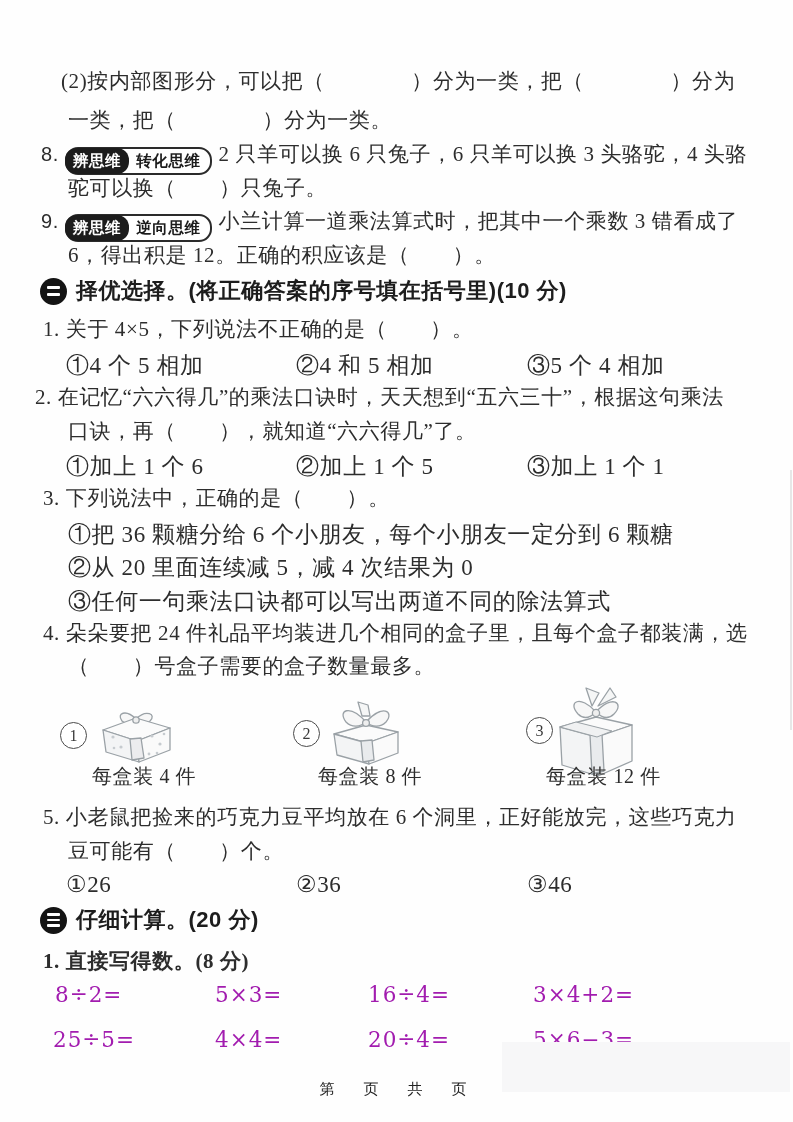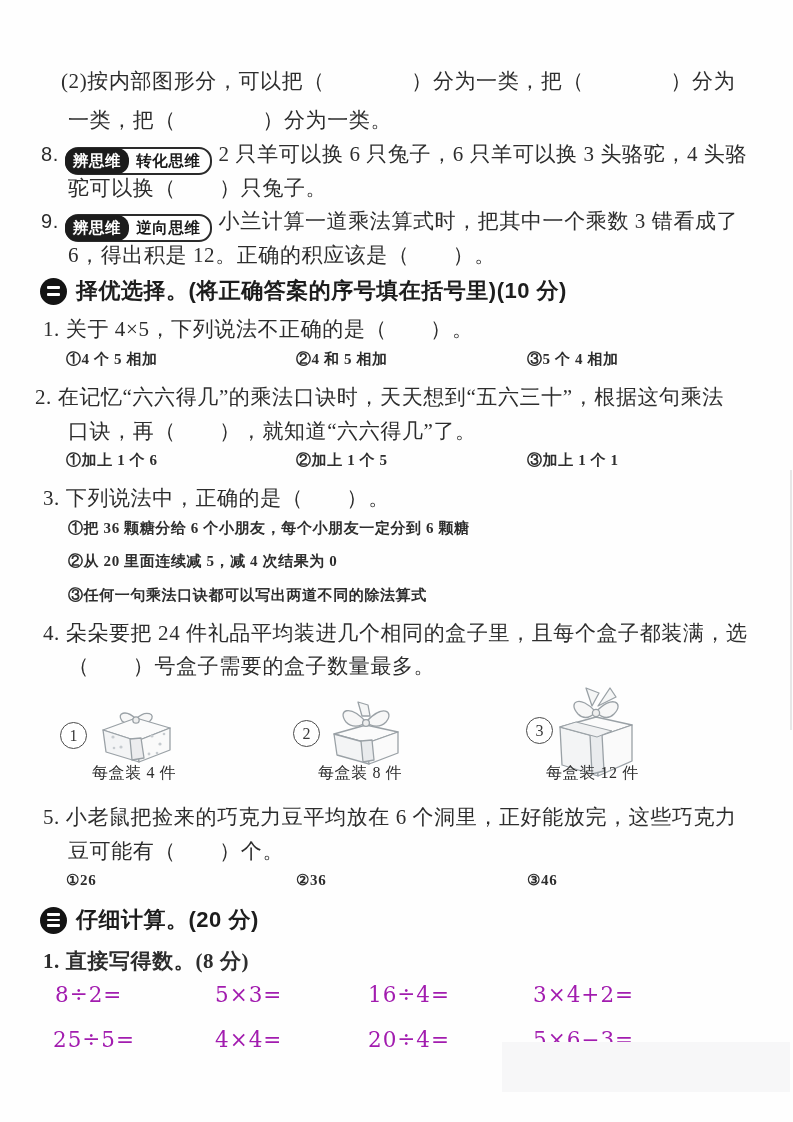--- a/index.html
+++ b/index.html
@@ -35,30 +35,30 @@
   .section-icon i { display:block; width:13px; height:2.6px; background:#fff; border-radius:1px; margin:2.1px 0; }
   .section-icon.bars3 i { margin:1.6px 0; height:2.4px; }
   .section-title {
     font-family:"Liberation Sans", sans-serif; font-weight:700;
     font-size:22px; letter-spacing:0.5px; color:#1d1d1d;text-align:center;
   }
 
   .sub-title { font-size:21px; letter-spacing:0.6px;font-weight:bold; }
 
   
-  .opt { font-size:15px; letter-spacing:0.6px;font-weight:bold; }
+  .opt { font-size:23px; letter-spacing:0.6px; }
   .calc { font-family:"DejaVu Serif", serif; font-size:21.5px; letter-spacing:1px; color:#a21caf; }
 
   
   .circle-num {
     display:inline-flex; justify-content:center; align-items:center;
     width:25px; height:25px; border:1.6px solid #4a4a4a; border-radius:50%;
     font-family:"Liberation Serif", serif; font-size:16px; color:#3a3a3a; background:#fff;
   }
-  .caption { font-size:16px; letter-spacing:0.6px; }
+  .caption { font-size:20px; letter-spacing:0.6px; }
 
   
   .scan-shade { position:absolute; left:502px; top:1042px; width:288px; height:50px; background:#f7f7f8; }
   .edge-line  { position:absolute; left:790px; top:470px; width:1.5px; height:260px; background:#e7e7e7; }
 
   .footer {
     position:absolute; left:0; right:0; top:1080px; text-align:center;
     font-size:15px; letter-spacing:7px; color:#222;
     font-family:"Liberation Sans", sans-serif;
   }
@@ -195,14 +195,15 @@
   <div class="abs calc" style="top:982px;left:533px">3×4+2=</div>
 
   <div class="abs calc" style="top:1027px;left:53px">25÷5=</div>
   <div class="abs calc" style="top:1027px;left:215px">4×4=</div>
   <div class="abs calc" style="top:1027px;left:368px">20÷4=</div>
   <div class="abs calc" style="top:1027px;left:533px">5×6−3=</div>
 
   <div class="scan-shade"></div>
   <div class="edge-line"></div>
 
+  <div class="footer">第　页　共　页</div>
 
 </div>
 
 </body></html>

